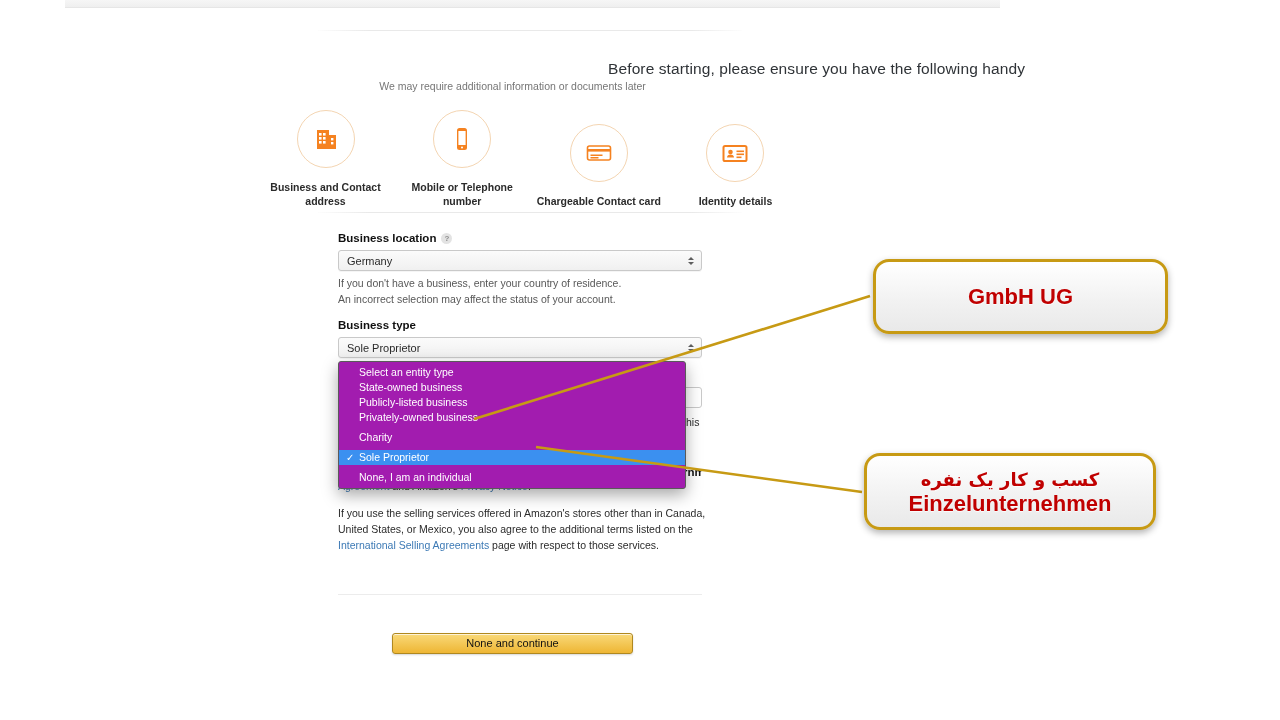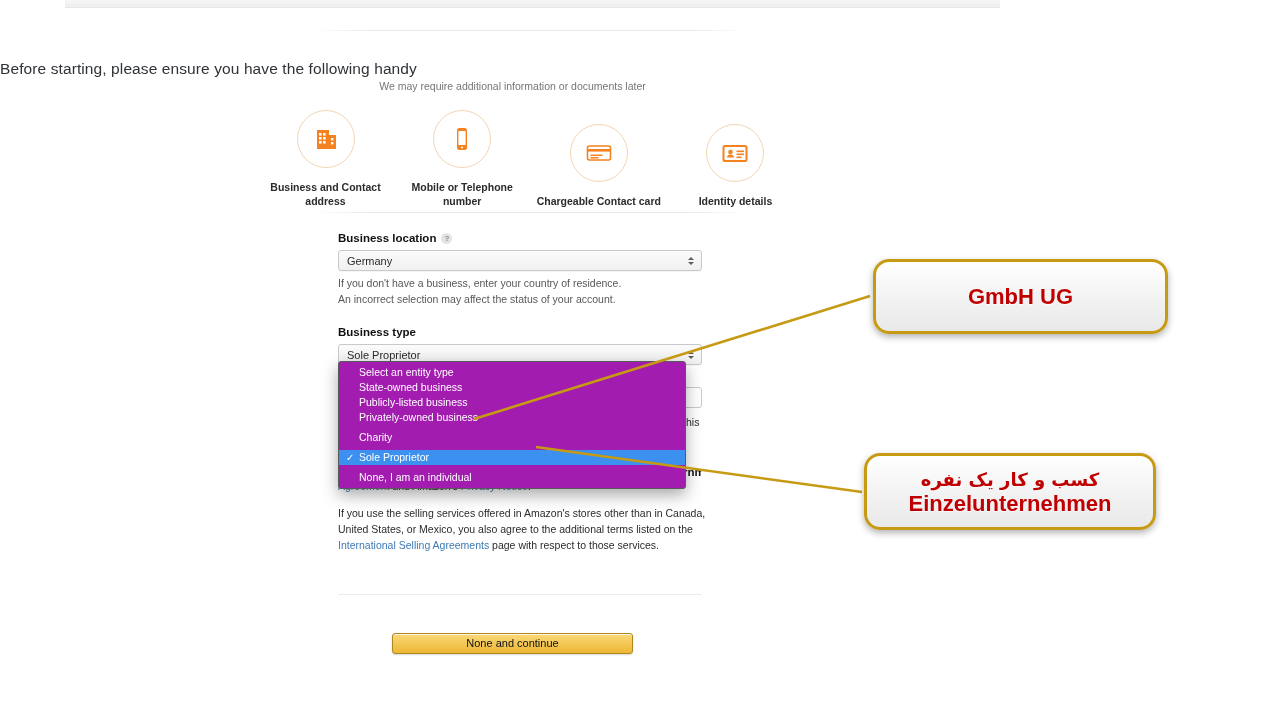--- a/index.html
+++ b/index.html
@@ -21,21 +21,21 @@
 
   .hr {
     position: absolute; height: 1px;
     background: #ececec;
   }
   .hr.soft { background: linear-gradient(90deg,#fdfdfd,#e9e9e9 12%,#e9e9e9 88%,#fdfdfd); }
 
   
   .head-title {
     position: absolute; left: 0; top: 60px; width: 1025px;
-    text-align: left; font-size: 15.5px; color: #2f3337; letter-spacing: .1px;
+    text-align: right; font-size: 15.5px; color: #2f3337; letter-spacing: .1px;
   }
   .head-sub {
     position: absolute; left: 0; top: 80px; width: 1025px;
     text-align: center; font-size: 10.5px; color: #767676;
   }
 
   
   .req-row {
     position: absolute; left: 258px; top: 110px; width: 545px;
     display: flex; justify-content: space-between; align-items: flex-end;
@@ -227,21 +227,21 @@
       <span>Germany</span>
       <span class="stepper">
           <i class="up"></i>
           <i class="dn"></i>
         </span>
     </div>
 
     <div class="hint">If you don't have a business, enter your country of residence.</div>
     <div class="hint" style="margin-top:2px;">An incorrect selection may affect the status of your account.</div>
 
-    <div class="fld-label" style="margin-top:20px;">
+    <div class="fld-label" style="margin-top:13px;">
       <span>Business type</span>
     </div>
 
     <div class="select">
       <span>Sole Proprietor</span>
       <span class="stepper">
           <i class="up"></i>
           <i class="dn"></i>
         </span>
     </div>

